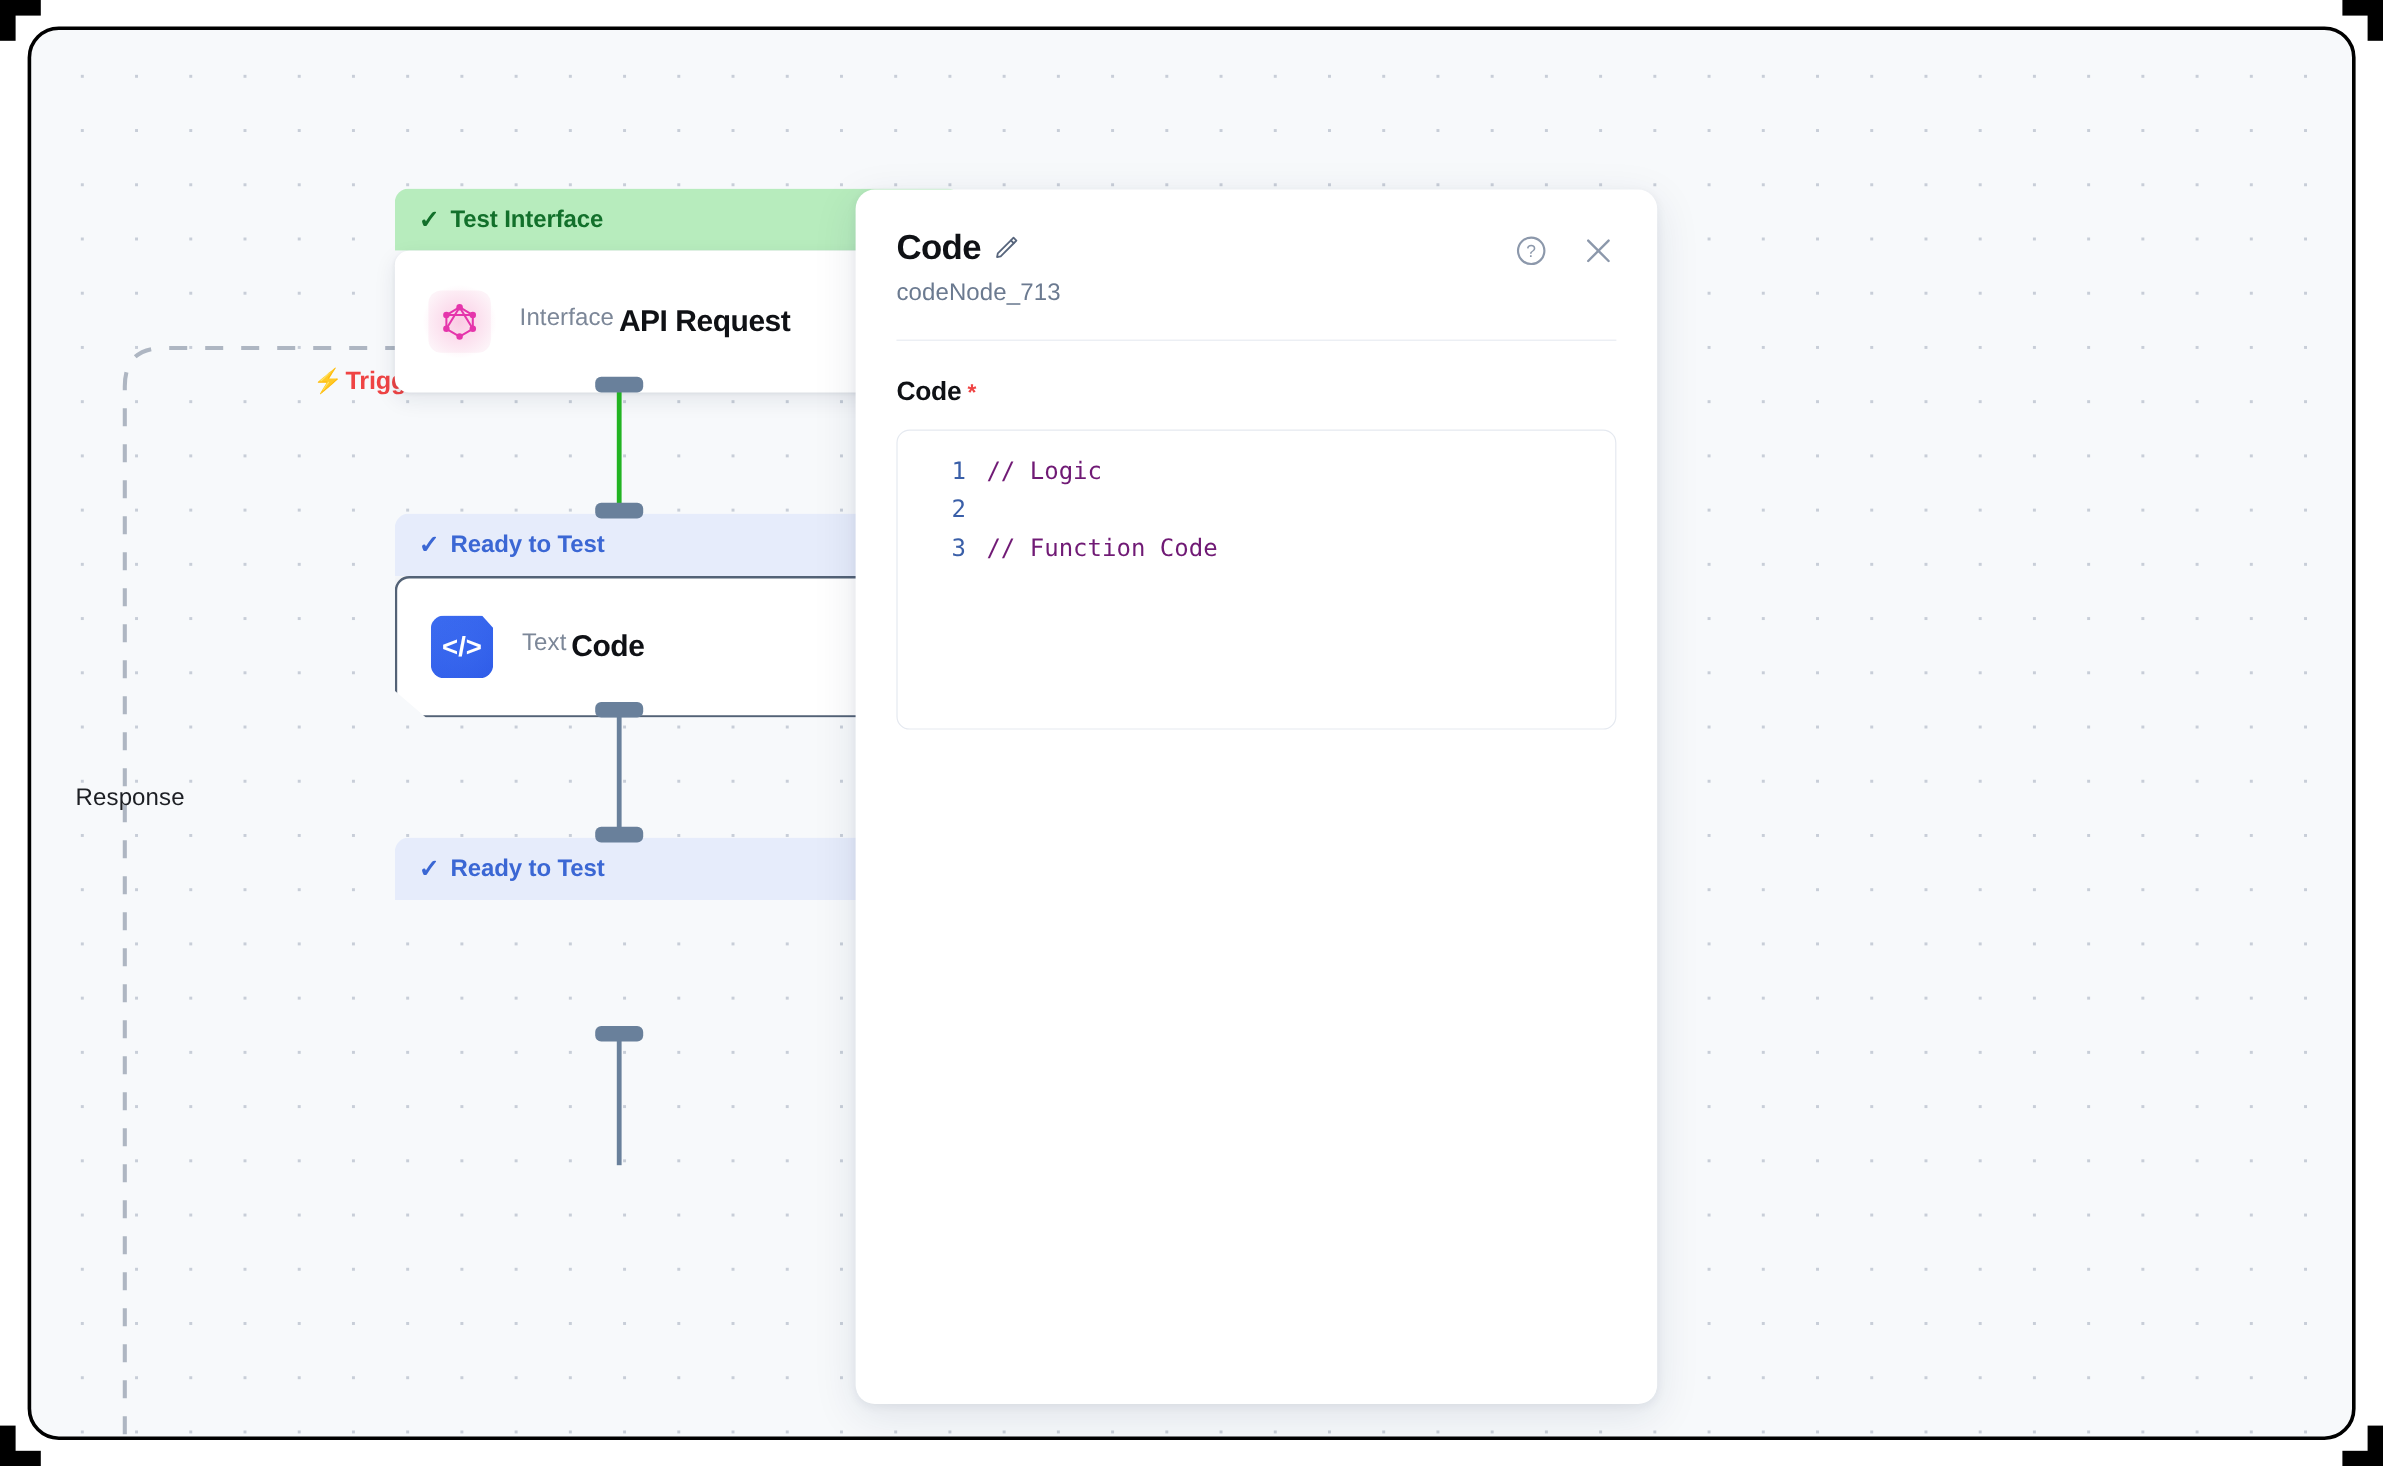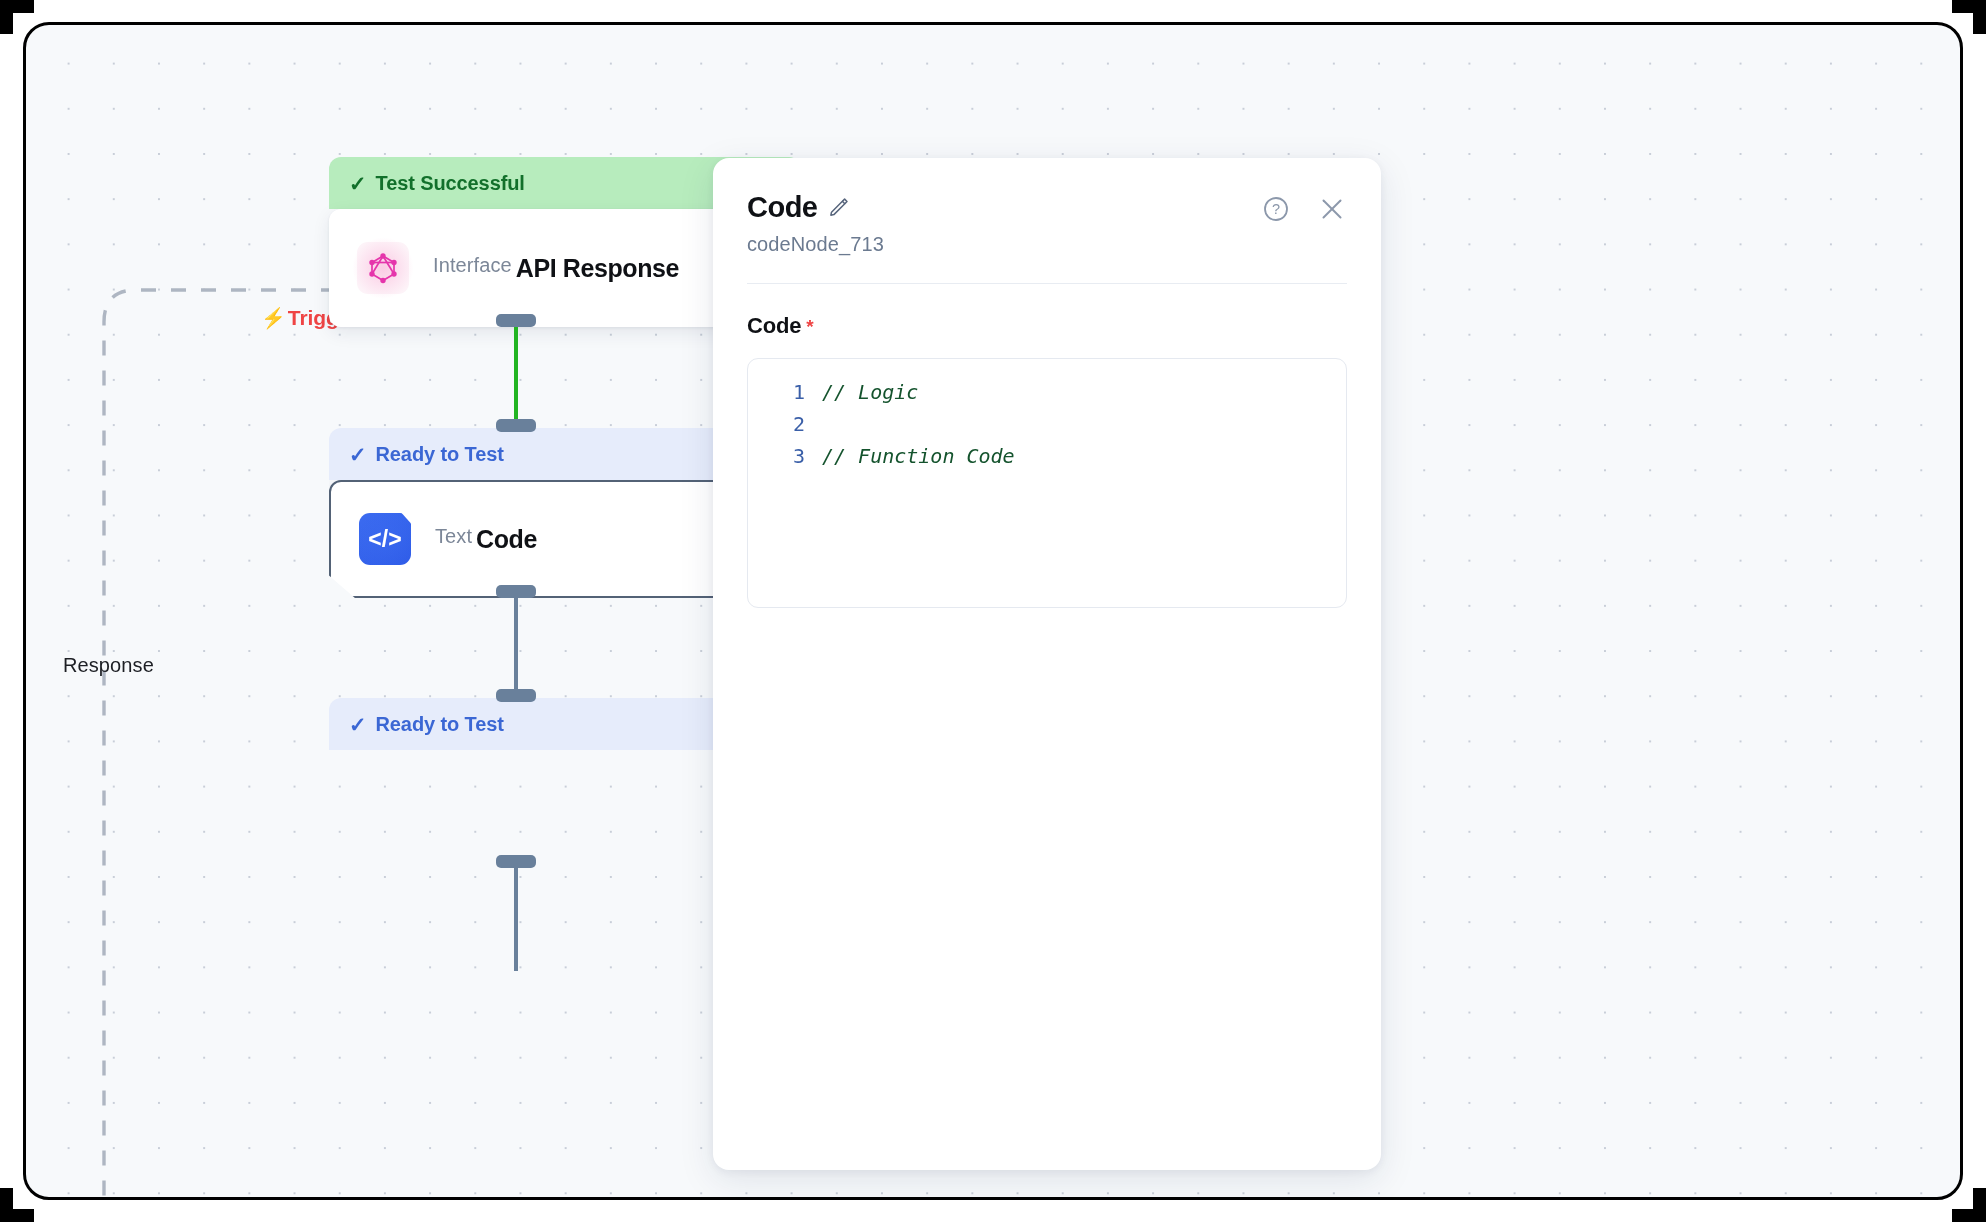--- a/index.html
+++ b/index.html
@@ -241,21 +241,21 @@
     font-family: "DejaVu Sans Mono", monospace;
     font-size: 20px;
   }
   .ln {
     width: 74px;
     text-align: right;
     padding-right: 17px;
     color: #3a5fa8;
     flex: 0 0 74px;
   }
-  .code-txt { color: #14532d; white-space: pre; font-style: italic; }
+  .code-txt { color: #701a75; white-space: pre; }
 </style>
 </head>
 <body>
 
 <div id="root">
 
   <div class="corner-bracket cb-tl">
       <i class="h"></i>
       <i class="v"></i>
     </div>
@@ -292,21 +292,21 @@
     <div class="port" style="left: 470px; top: 560px;"></div>
     <div class="edge edge-gray" style="left: 488px; top: 565px; height: 108px;"></div>
     <div class="port" style="left: 470px; top: 664px;"></div>
 
     <div class="port" style="left: 470px; top: 830px;"></div>
     <div class="edge edge-gray" style="left: 488px; top: 836px; height: 110px;"></div>
 
     <div class="node-wrap n1">
       <div class="status-banner banner-success">
         <span class="tick">✓</span>
-        <span>Test Successful</span>
+        <span>Test Interface</span>
       </div>
       <div class="node-card">
         <div class="node-icon icon-graphql">
           <svg width="34" height="34" viewBox="0 0 34 34" style="position:relative;z-index:1">
             <g stroke="#e535ab" stroke-width="1.7" fill="none">
               <polygon points="17,5 28,11.5 28,23 17,29.5 6,23 6,11.5"></polygon>
               <line x1="17" y1="5" x2="6" y2="23"></line>
               <line x1="17" y1="5" x2="28" y2="23"></line>
               <line x1="6" y1="11.5" x2="28" y2="11.5"></line>
             </g>
@@ -315,21 +315,21 @@
               <circle cx="28" cy="11.5" r="2.7"></circle>
               <circle cx="28" cy="23" r="2.7"></circle>
               <circle cx="17" cy="29.5" r="2.7"></circle>
               <circle cx="6" cy="23" r="2.7"></circle>
               <circle cx="6" cy="11.5" r="2.7"></circle>
             </g>
           </svg>
         </div>
         <div class="node-text">
           <div class="node-kind">Interface</div>
-          <div class="node-title">API Response</div>
+          <div class="node-title">API Request</div>
         </div>
       </div>
     </div>
 
     <div class="node-wrap n2">
       <div class="status-banner banner-ready">
         <span class="tick">✓</span>
         <span>Ready to Test</span>
       </div>
       <div class="node-card selected">

